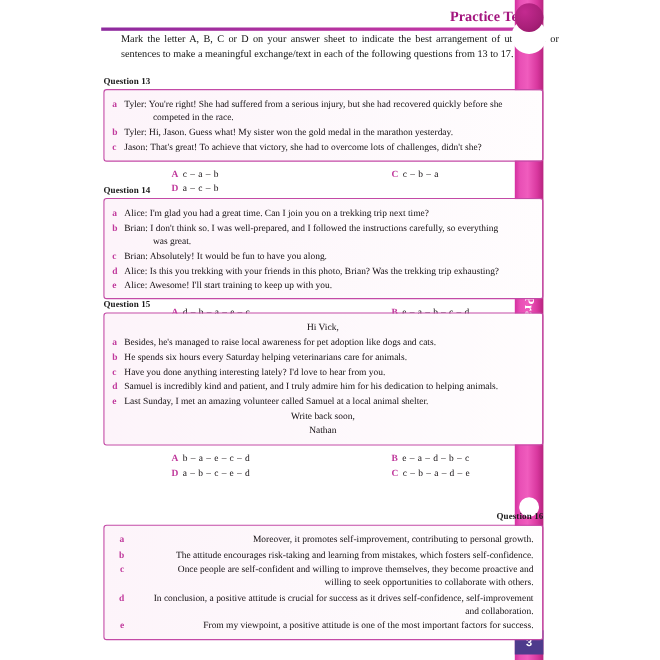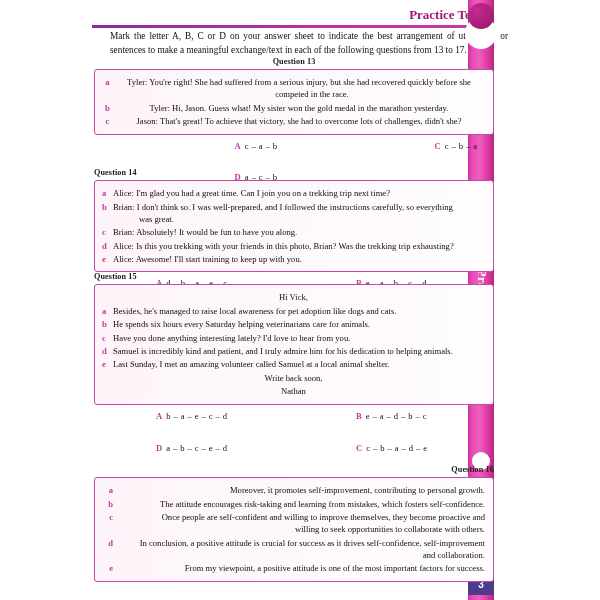--- a/index.html
+++ b/index.html
@@ -179,21 +179,21 @@
     margin: 1.2px 0;
     text-align: center;
   }
 
   
   .options {
     margin-top: 5px;
     display: grid;
     grid-template-columns: 200px 200px;
     padding-left: 62px;
-    row-gap: 19px;
+    row-gap: 1px;
   }
   .opt {
     font-size: 8.6px;
     color: #120d10;
     white-space: nowrap;
     line-height: 1.5;
   }
   .opt .okey {
     color: #c0399c;
     font-weight: bold;
@@ -214,21 +214,21 @@
   <div class="instructions">Mark the letter A, B, C or D on your answer sheet to indicate the best arrangement of utterances or sentences to make a meaningful exchange/text in each of the following questions from 13 to 17.</div>
 
   <div class="binder"></div>
   <div class="binder-top-cap"></div>
   <div class="binder-knob"></div>
   <div class="binder-hole h1"></div>
   <div class="binder-hole h2"></div>
   <div class="binder-label">Practice Test 1</div>
   <div class="page-number">3</div>
 
-  <div class="q-block" id="q13" style="top:57px;text-align:center;">
+  <div class="q-block" id="q13" style="top:69px;">
       <div class="q-label">Question 13</div>
       <div class="q-box">
         <div class="q-item">
           <span class="mark">a</span>
           <span class="body"><span>Tyler: You're right! She had suffered from a serious injury, but she had recovered quickly before she</span><span class="indent-line">competed in the race.</span></span>
         </div>
         <div class="q-item">
           <span class="mark">b</span>
           <span class="body"><span>Tyler: Hi, Jason. Guess what! My sister won the gold medal in the marathon yesterday.</span></span>
         </div>

